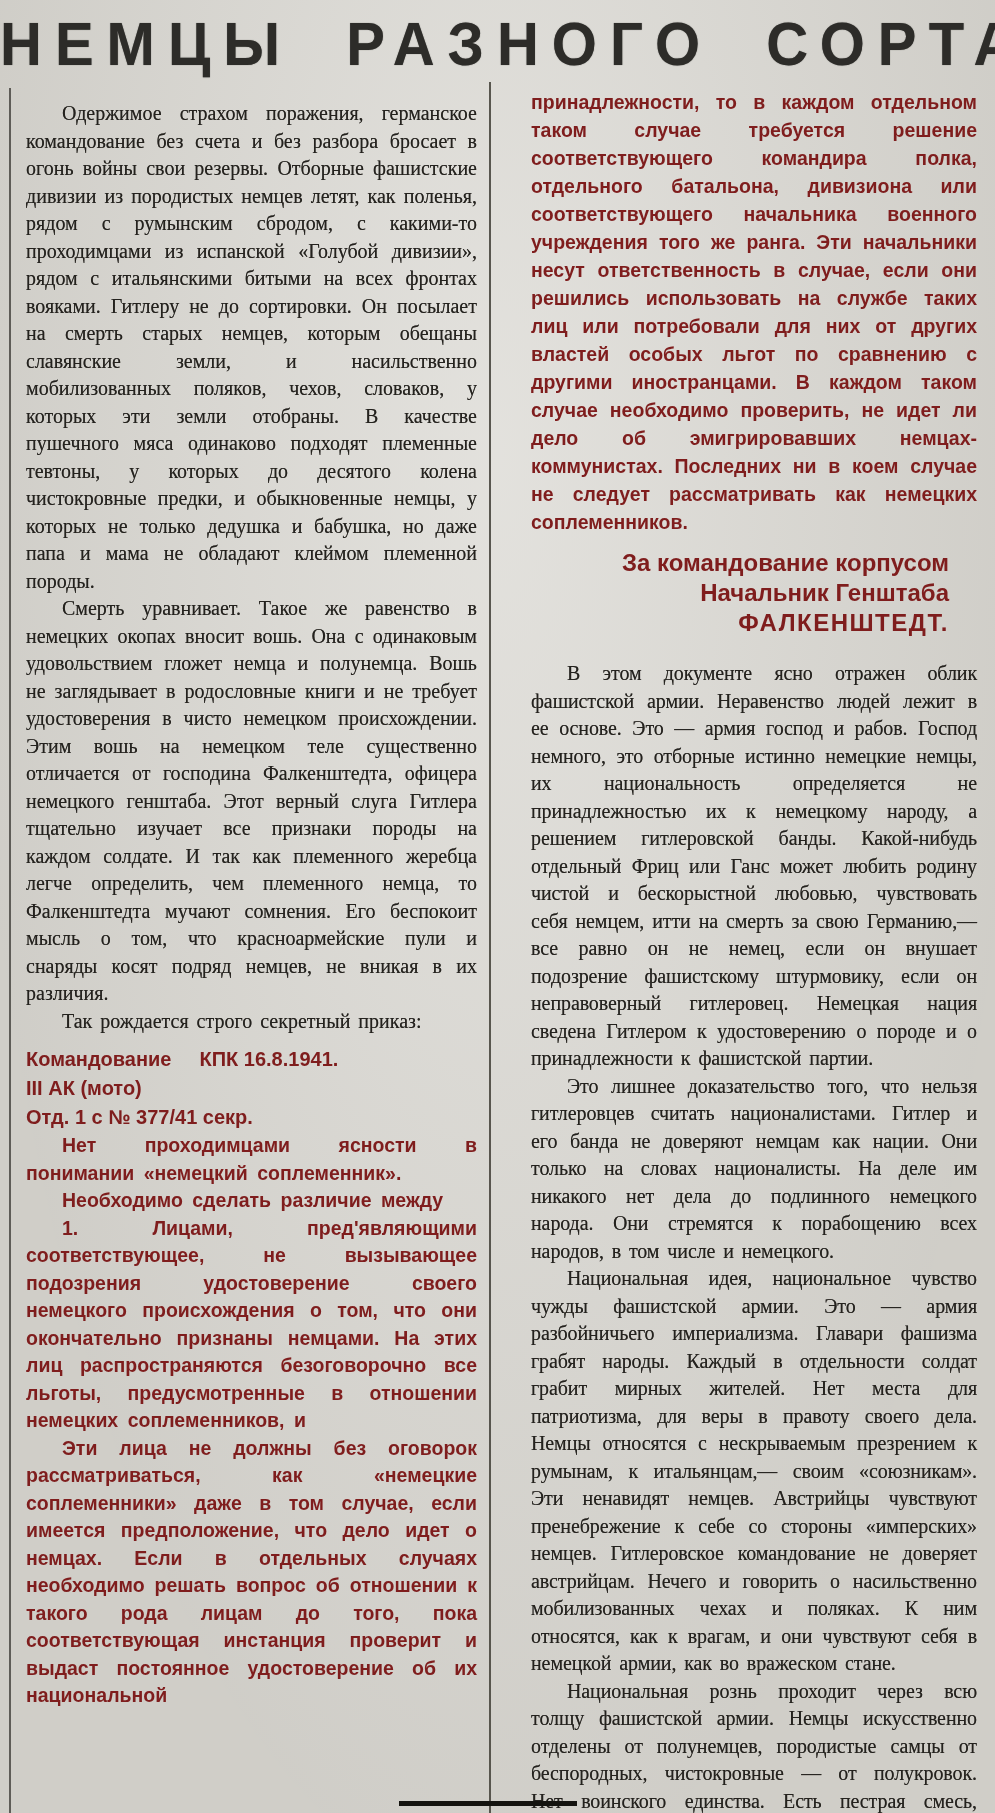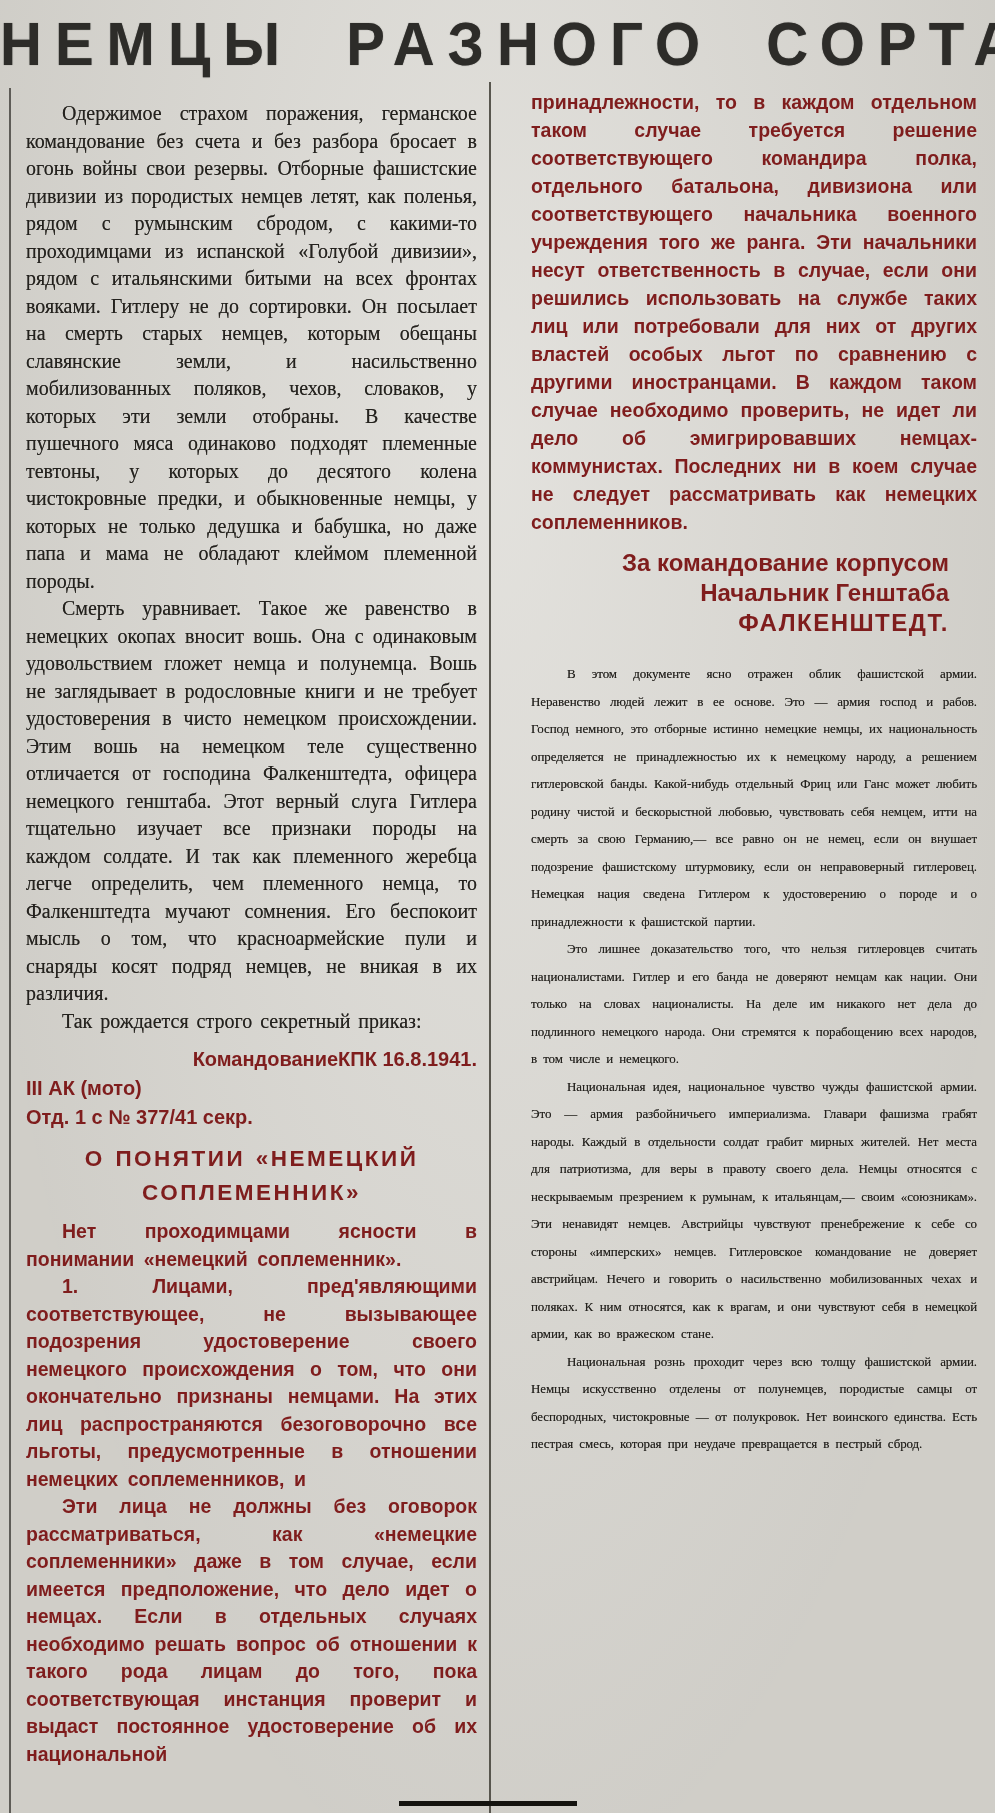--- a/index.html
+++ b/index.html
@@ -51,34 +51,34 @@
 
   
   .body-text p {
     margin: 0;
     font-size: 20px;
     line-height: 27.5px;
     text-align: justify;
     word-spacing: 3px;
     text-shadow: 0 0 0.5px rgba(36,34,30,0.6);
   }
-  .col-right .body-text p { font-size: 13px; letter-spacing: -0.1px; font-family: Liberation Serif, serif; }
+  .col-right .body-text p { font-size: 20px; letter-spacing: -0.1px; font-family: Liberation Serif, serif; }
   .indent { text-indent: 36px; }
 
   
   .order { font-family: "Liberation Sans", sans-serif; font-weight: bold; color: #7f1d1d; }
   .order p {
     margin: 0;
     font-size: 19.5px;
     line-height: 27.5px;
     text-align: justify;
     word-spacing: 4px;
   }
   .order-head { margin-top: 10px; font-size: 20px; line-height: 29px; }
-  .order-head .row { display: flex; justify-content: flex-end; }
+  .order-head .row { display: flex; justify-content: flex-start; gap: 28px; }
   .order-title {
     margin: 10px 0 8px 0;
     text-align: center;
     font-size: 22.5px;
     line-height: 34px;
     letter-spacing: 2.5px;
     word-spacing: 2px;
   }
   .col-right .order p { font-size: 19.5px; line-height: 28px; }
 
@@ -116,22 +116,22 @@
 
       <div class="order">
         <div class="order-head">
           <div class="row">
             <span>Командование</span>
             <span>КПК 16.8.1941.</span>
           </div>
           <div>III АК (мото)</div>
           <div>Отд. 1 с № 377/41 секр.</div>
         </div>
-        <div class="order-title">О ПОНЯТИИ «НЕМЕЦКИЙ СОПЛЕМЕННИК»</div>
         <p class="indent">Нет проходимцами ясности в понимании «немецкий соплеменник».</p>
+        <p class="indent">Необходимо сделать различие между</p>
         <p class="indent">1. Лицами, пред'являющими соответствующее, не вызывающее подозрения удостоверение своего немецкого происхождения о том, что они окончательно признаны немцами. На этих лиц распространяются безоговорочно все льготы, предусмотренные в отношении немецких соплеменников, и</p>
         <p class="indent">Эти лица не должны без оговорок рассматриваться, как «немецкие соплеменники» даже в том случае, если имеется предположение, что дело идет о немцах. Если в отдельных случаях необходимо решать вопрос об отношении к такого рода лицам до того, пока соответствующая инстанция проверит и выдаст постоянное удостоверение об их национальной</p>
       </div>
     </div>
 
     <div class="col-right">
       <div class="order">
         <p>принадлежности, то в каждом отдельном таком случае требуется решение соответствующего командира полка, отдельного батальона, дивизиона или соответствующего начальника военного учреждения того же ранга. Эти начальники несут ответственность в случае, если они решились использовать на службе таких лиц или потребовали для них от других властей особых льгот по сравнению с другими иностранцами. В каждом таком случае необходимо проверить, не идет ли дело об эмигрировавших немцах-коммунистах. Последних ни в коем случае не следует рассматривать как немецких соплеменников.</p>
         <div class="signature">
           <div>За командование корпусом</div>

